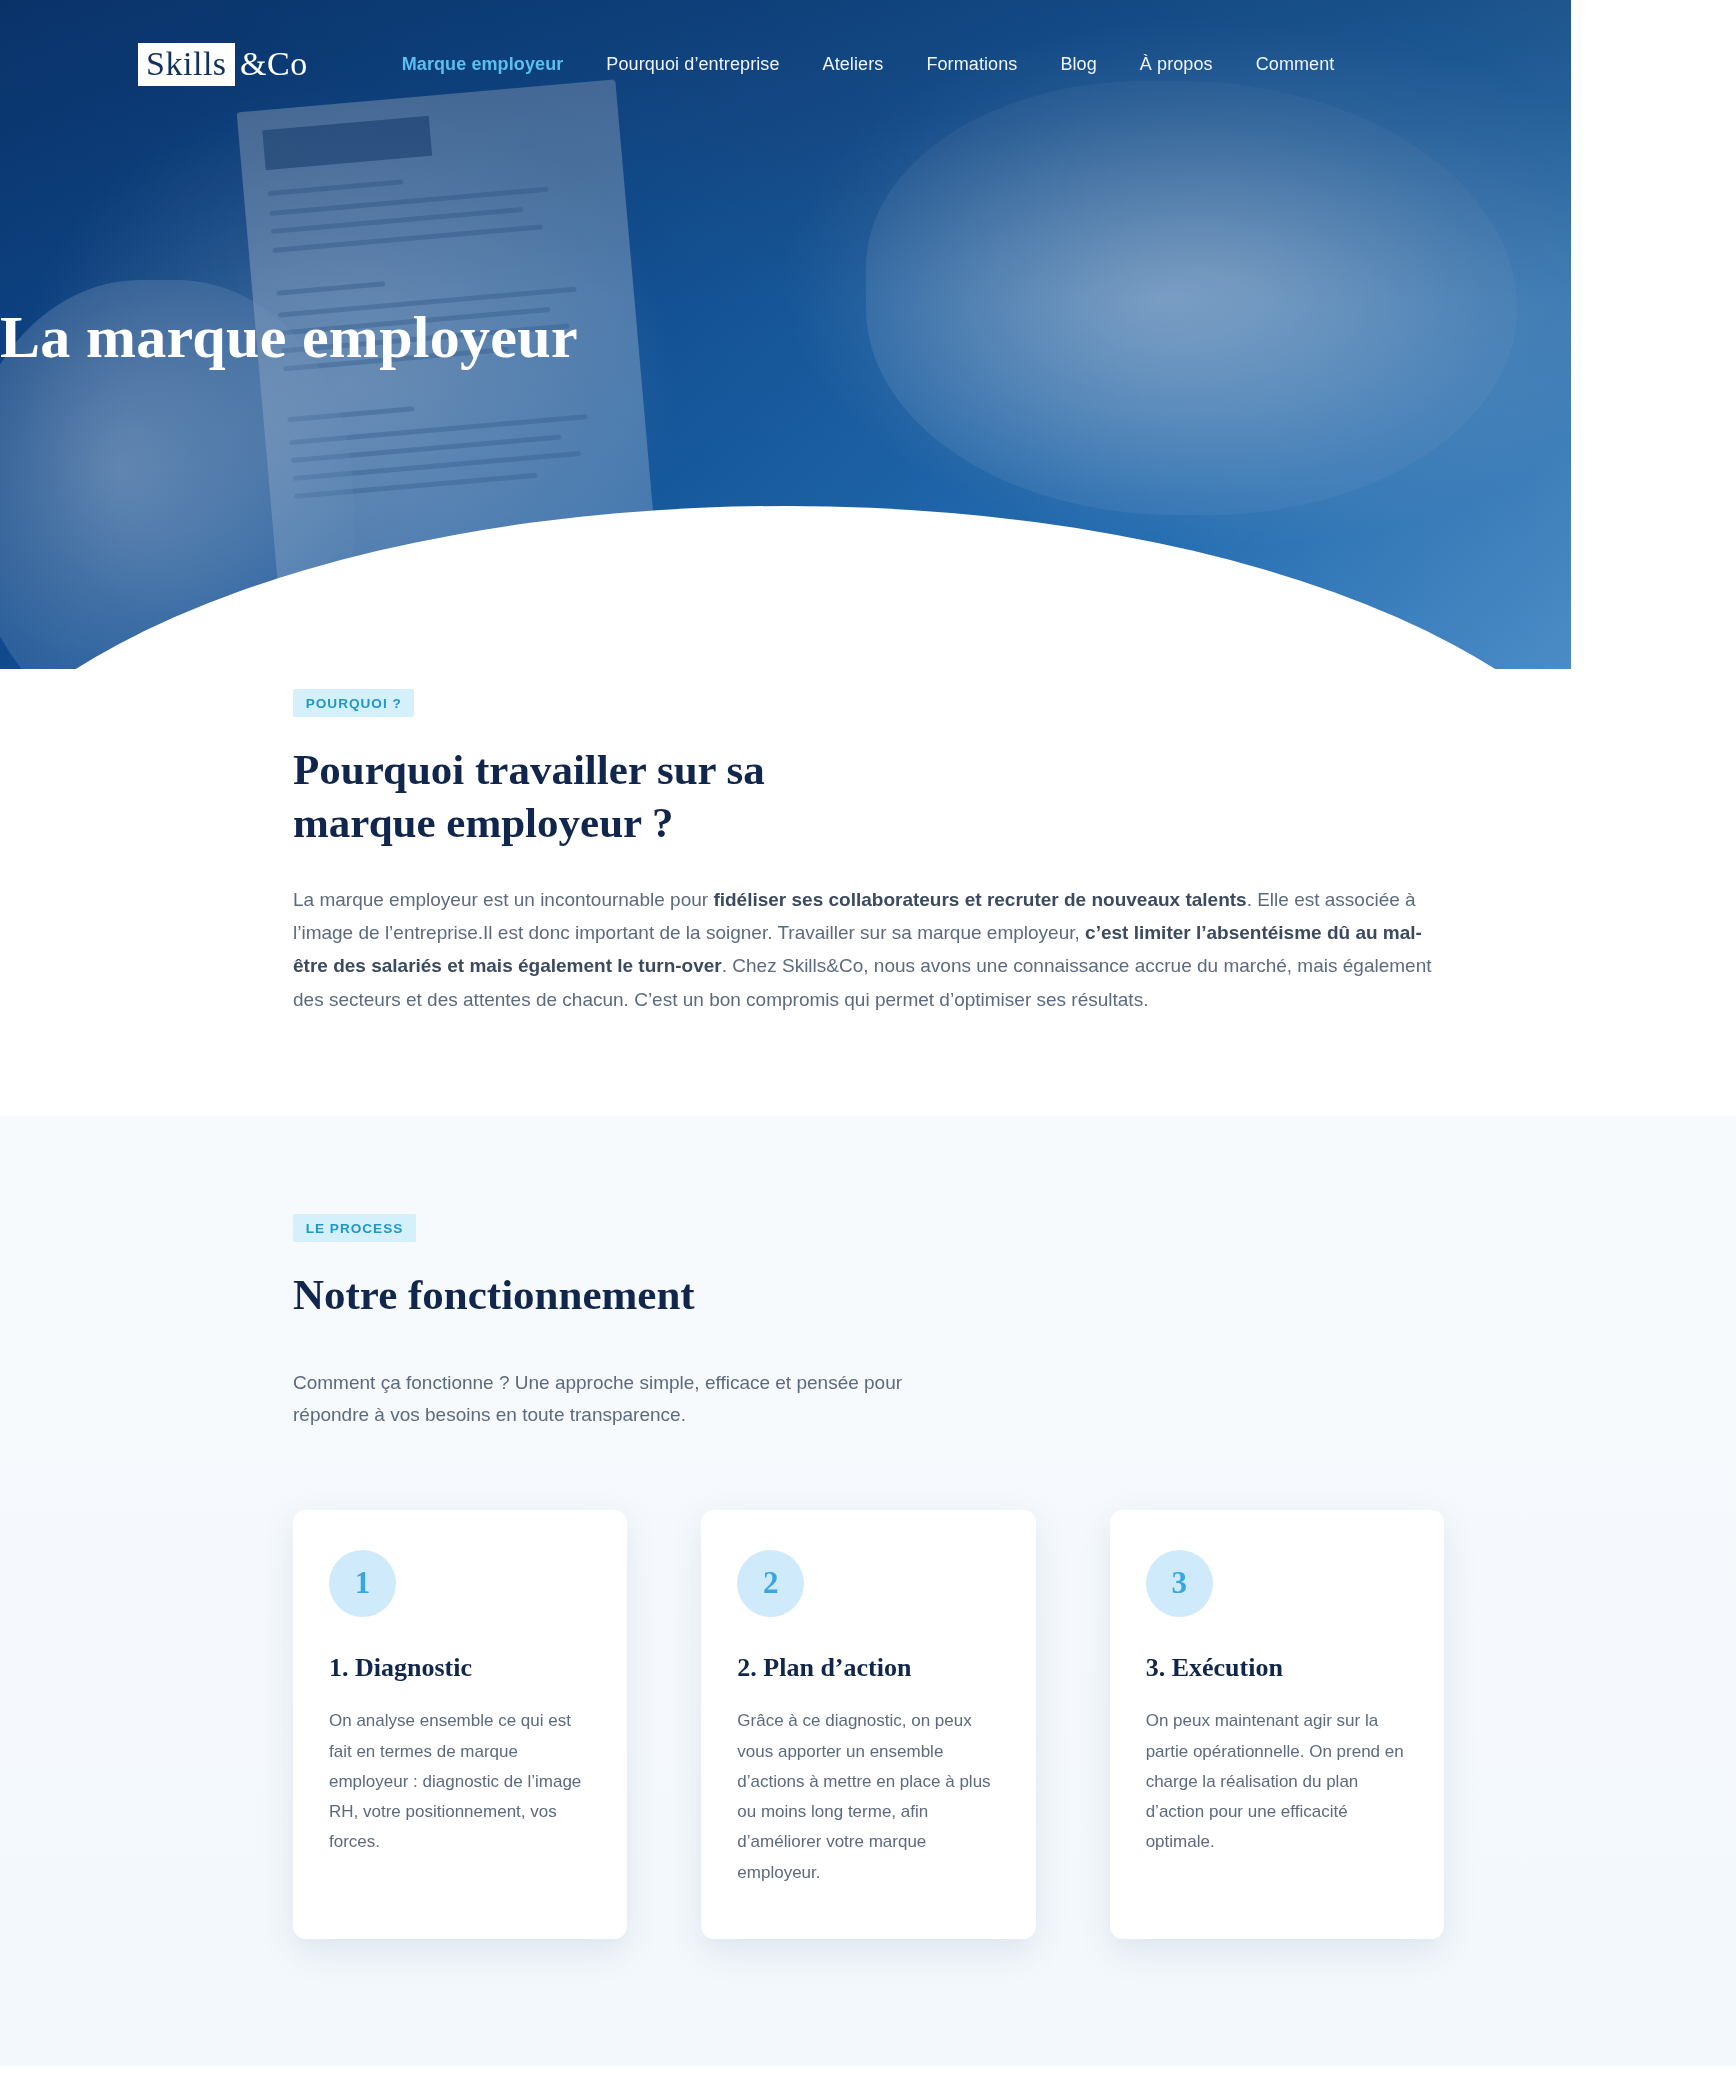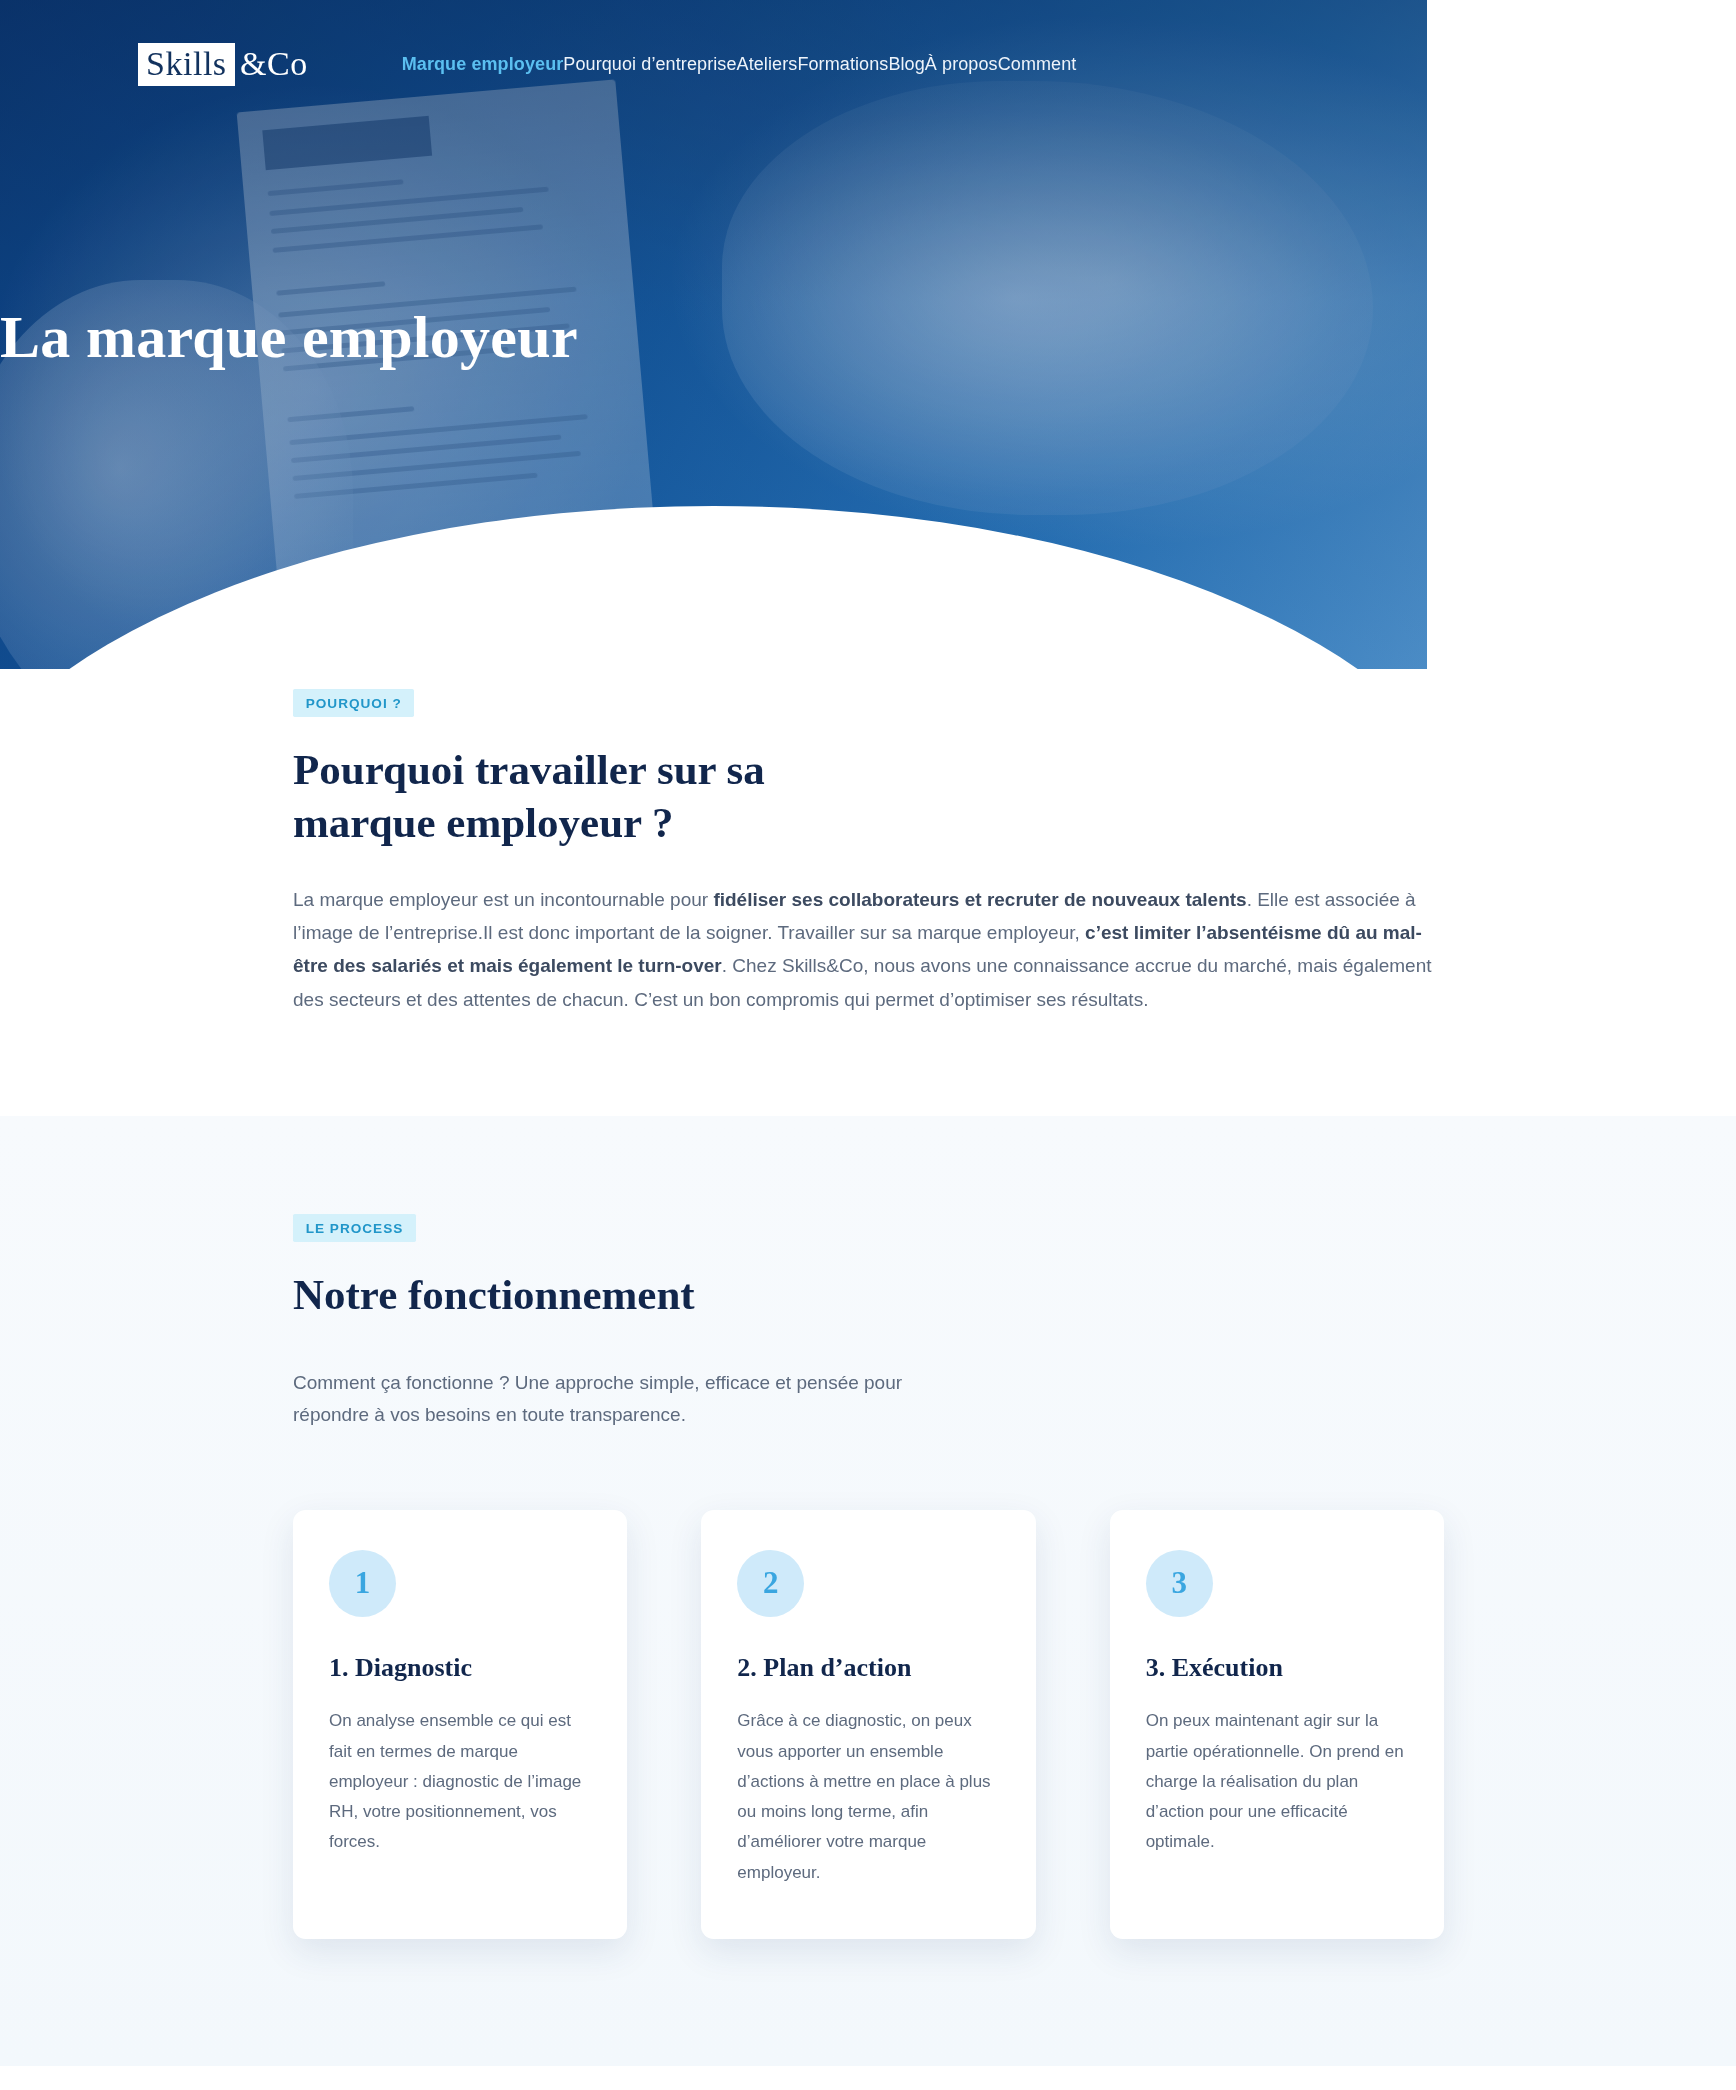--- a/index.html
+++ b/index.html
@@ -6,21 +6,21 @@
   html, body {
     width: 1737px;
     font-family: "Liberation Sans", sans-serif;
     background: #ffffff;
     color: #1b2a4a;
   }
 
   
   .hero {
     position: relative;
-    width: 1427px;
+    width: 1571px;
     height: 669px;
     overflow: hidden;
     background: linear-gradient(115deg, #0b3a77 0%, #10529c 35%, #1a6fc0 62%, #2d7fc9 85%, #4a93d4 100%);
   }
   .hero-photo {
     position: absolute;
     inset: 0;
     opacity: .92;
     background:
       radial-gradient(ellipse 633px 380px at 78% 42%, rgba(208,222,238,.55), rgba(208,222,238,0) 70%),
@@ -96,20 +96,21 @@
     background: #ffffff;
     color: #12325e;
     padding: 1.8px 8.1px 3.6px 8.1px;
     font-weight: 400;
   }
   .logo .logo-co { padding-left: 5.4px; font-weight: 400; }
 
   .nav-links {
     display: flex;
     align-items: center;
+    gap: 43px;
     font-size: 18px;
   }
   .nav-links a {
     color: #eef4fb;
     text-decoration: none;
     font-size: 18px;
     letter-spacing: 0.1px;
   }
   .nav-links a.active { color: #5bbff0; font-weight: 700; }
 

